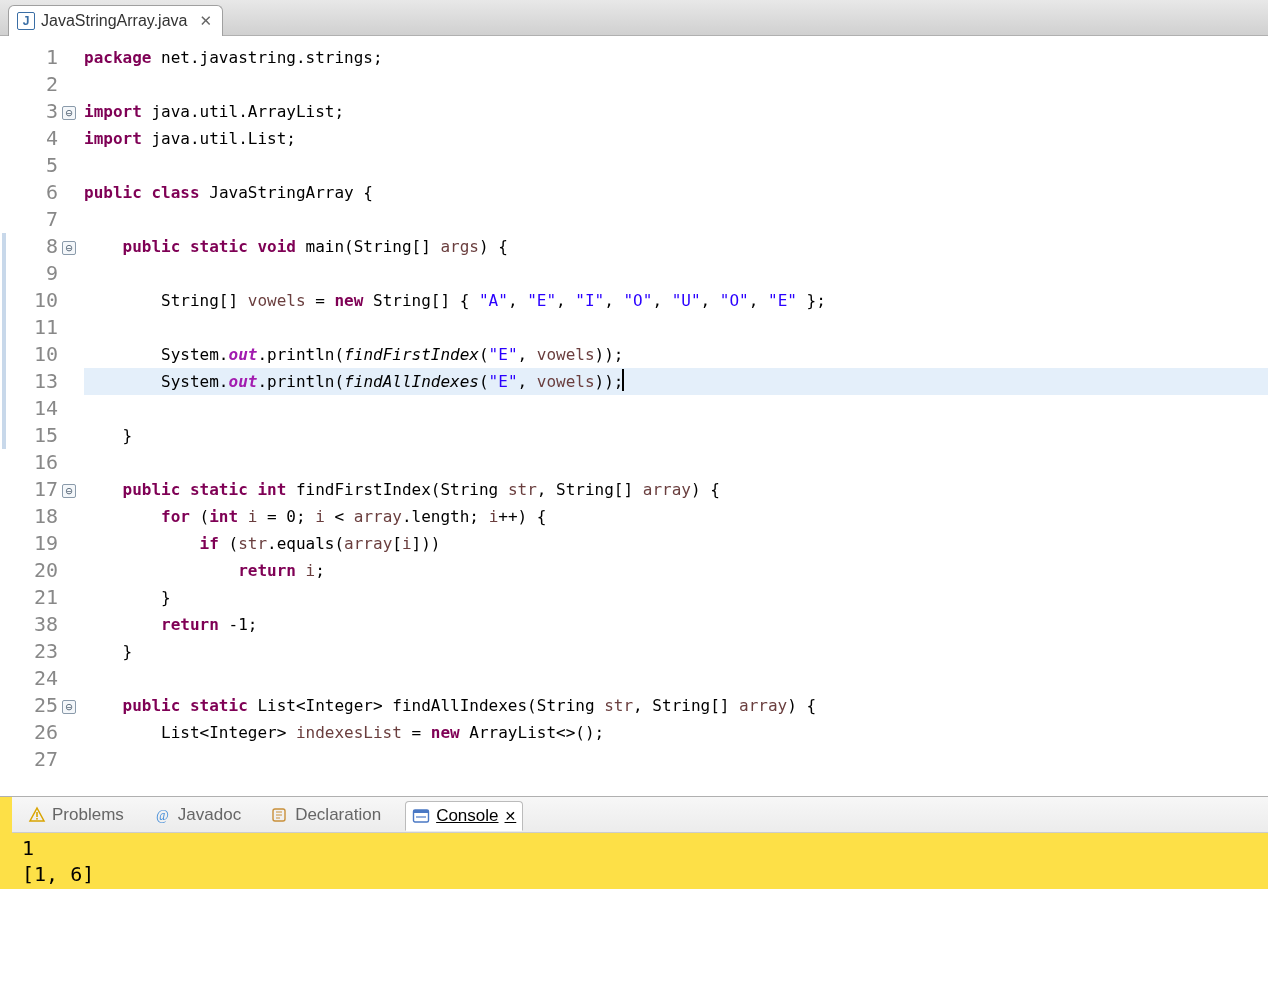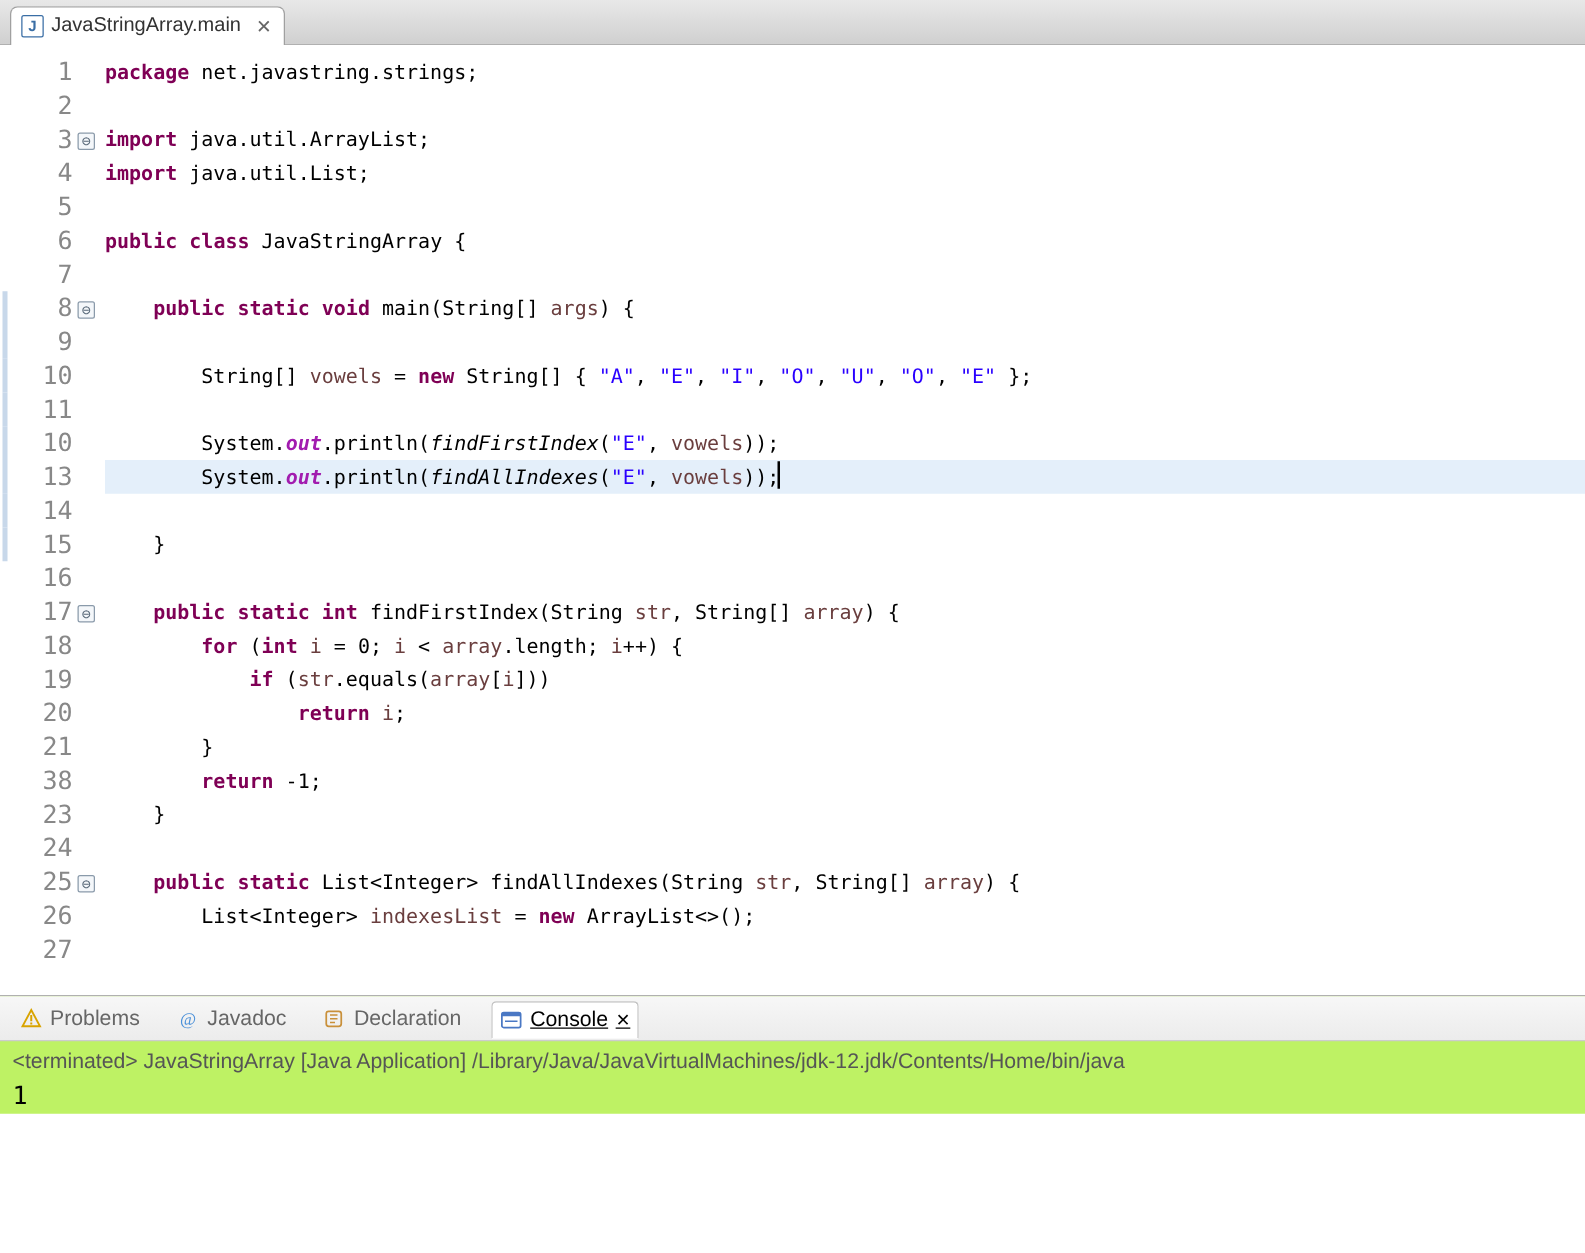--- a/index.html
+++ b/index.html
@@ -128,21 +128,22 @@
       display: inline-block;
       width: 2px;
       height: 22px;
       background: #000;
       vertical-align: text-bottom;
       margin-left: -1px;
     }
 
     .bottom-area {
       border-top: 1px solid #b0b0b0;
-      background: #bef264;
+      background: #fde047;
+      padding-left: 12px;
     }
     .views-tab-bar {
       height: 36px;
       display: flex;
       align-items: center;
       gap: 18px;
       padding-left: 10px;
       background: linear-gradient(to bottom, #f7f7f7, #ececec);
       border-bottom: 1px solid #ccc;
       font-size: 17px;
@@ -179,21 +180,21 @@
       line-height: 26px;
       color: #000;
     }
   </style>
 </head>
 <body>
 
 <div class="tab-bar">
   <div class="tab">
     <span class="j-icon">J</span>
-    <span>JavaStringArray.main</span>
+    <span>JavaStringArray.java</span>
     <span class="close-x">✕</span>
   </div>
 </div>
 
 <div class="editor-area">
   <div class="change-ruler" id="change-ruler" style="padding-top: 8px;">
       <div style="height: 27px;"></div>
       <div style="height: 27px;"></div>
       <div style="height: 27px;"></div>
       <div style="height: 27px;"></div>
@@ -316,17 +317,17 @@
         <svg viewBox="0 0 18 18">
             <rect x="1.5" y="3" width="15" height="12" rx="1.5" fill="#fff" stroke="#4a78c4" stroke-width="1.4"></rect>
             <rect x="1.5" y="3" width="15" height="3" fill="#4a78c4"></rect>
             <path d="M4 10h10" stroke="#4a78c4" stroke-width="1.2"></path>
           </svg>
       </span>
       <span>Console</span>
       <span class="close-x" style="font-size:14px;">✕</span>
     </div>
   </div>
-  <div class="console-status">&lt;terminated&gt; JavaStringArray [Java Application] /Library/Java/JavaVirtualMachines/jdk-12.jdk/Contents/Home/bin/java</div>
   <div class="console-output" id="console-out">
       <div>1</div>
+      <div>[1, 6]</div>
     </div>
 </div>
 
 </body></html>

